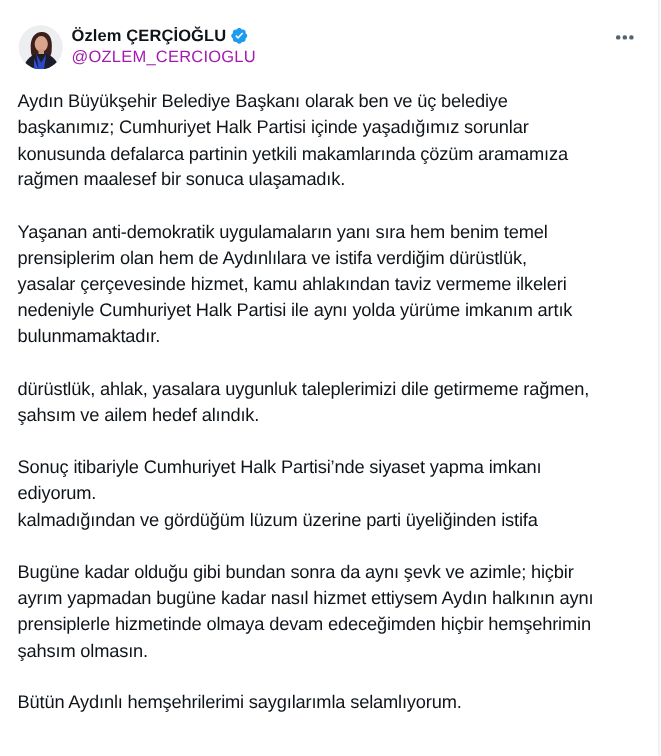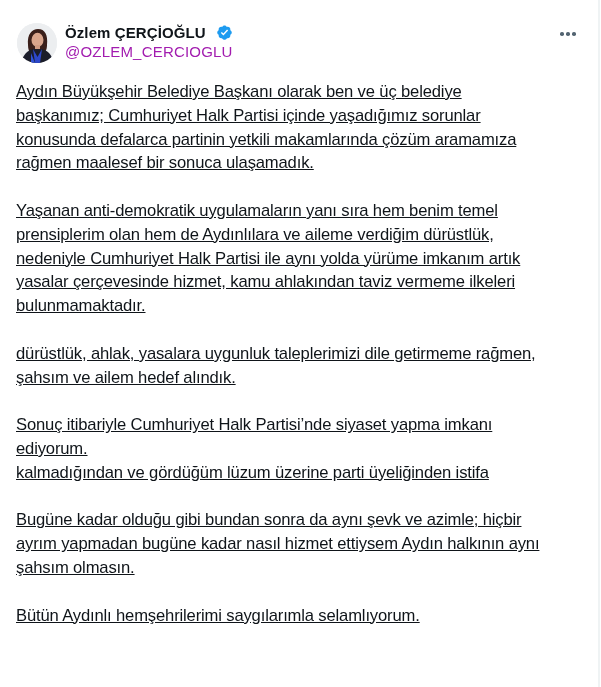--- a/index.html
+++ b/index.html
@@ -5,30 +5,30 @@
   html, body { margin: 0; padding: 0; background: #ffffff; }
   body { width: 601px; height: 687px; overflow: hidden; position: relative;
          font-family: "Liberation Sans", "DejaVu Sans", sans-serif; color: #0f1419; }
   .frame { position: absolute; left: 0; top: 0; width: 598px; height: 687px;
            border-right: 2px solid #eff3f4; box-sizing: content-box; }
   .header { position: absolute; left: 17px; top: 17px; right: 16px; height: 48px; }
   .avatar { position: absolute; left: 0; top: 6px; width: 40px; height: 40px; border-radius: 50%;
             overflow: hidden; background: #eef0f2; }
   .avatar svg { width: 40px; height: 40px; display: block; }
   .names { position: absolute; left: 48px; top: 5px; }
-  .name-row { display: flex; align-items: center; height: 20px; justify-content: space-between; }
+  .name-row { display: flex; align-items: center; height: 20px; }
   .display-name { font-weight: bold; font-size: 15px; color: #0f1419; letter-spacing: 0.1px; }
   .verified { width: 17px; height: 17px; margin-left: 3px; display: inline-block; }
   .handle { font-size: 15px; color: #a21caf; margin-top: 1px; letter-spacing: 0.2px; }
   .more { position: absolute; right: 2px; top: 8px; width: 24px; height: 18px; display: flex;
           align-items: center; justify-content: center; cursor: pointer; }
   .more span { width: 3.5px; height: 3.5px; background: #536471; border-radius: 50%; margin: 0 1.2px; display: inline-block; }
   .body { position: absolute; left: 16px; top: 80px; width: 570px; font-size: 16.6px; line-height: 23.8px;
           color: #0f1419; letter-spacing: -0.15px; }
-  .para { margin: 0 0 23.8px 0; text-decoration: underline; }
+  .para { margin: 0 0 23.8px 0; }
   .para:last-child { margin-bottom: 4px; }
   .line { display: block; white-space: nowrap; }
 </style>
 </head>
 <body>
 
 <div class="frame">
   <div class="header">
     <div class="avatar">
       <svg viewBox="0 0 40 40">
@@ -67,36 +67,37 @@
 
   <div class="body">
     <p class="para">
       <span class="line">Aydın Büyükşehir Belediye Başkanı olarak ben ve üç belediye</span>
       <span class="line">başkanımız; Cumhuriyet Halk Partisi içinde yaşadığımız sorunlar</span>
       <span class="line">konusunda defalarca partinin yetkili makamlarında çözüm aramamıza</span>
       <span class="line">rağmen maalesef bir sonuca ulaşamadık.</span>
     </p>
     <p class="para">
       <span class="line">Yaşanan anti-demokratik uygulamaların yanı sıra hem benim temel</span>
-      <span class="line">prensiplerim olan hem de Aydınlılara ve aileme verdiğim dürüstlük,</span>
+      <span class="line">prensiplerim olan hem de Aydınlılara ve istifa verdiğim dürüstlük,</span>
+      <span class="line">yasalar çerçevesinde hizmet, kamu ahlakından taviz vermeme ilkeleri</span>
       <span class="line">nedeniyle Cumhuriyet Halk Partisi ile aynı yolda yürüme imkanım artık</span>
-      <span class="line">yasalar çerçevesinde hizmet, kamu ahlakından taviz vermeme ilkeleri</span>
       <span class="line">bulunmamaktadır.</span>
     </p>
     <p class="para">
       <span class="line">dürüstlük, ahlak, yasalara uygunluk taleplerimizi dile getirmeme rağmen,</span>
       <span class="line">şahsım ve ailem hedef alındık.</span>
     </p>
     <p class="para">
       <span class="line">Sonuç itibariyle Cumhuriyet Halk Partisi’nde siyaset yapma imkanı</span>
       <span class="line">ediyorum.</span>
       <span class="line">kalmadığından ve gördüğüm lüzum üzerine parti üyeliğinden istifa</span>
     </p>
     <p class="para">
       <span class="line">Bugüne kadar olduğu gibi bundan sonra da aynı şevk ve azimle; hiçbir</span>
       <span class="line">ayrım yapmadan bugüne kadar nasıl hizmet ettiysem Aydın halkının aynı</span>
+      <span class="line">prensiplerle hizmetinde olmaya devam edeceğimden hiçbir hemşehrimin</span>
       <span class="line">şahsım olmasın.</span>
     </p>
     <p class="para">
       <span class="line">Bütün Aydınlı hemşehrilerimi saygılarımla selamlıyorum.</span>
     </p>
   </div>
 </div>
 
 </body></html>

